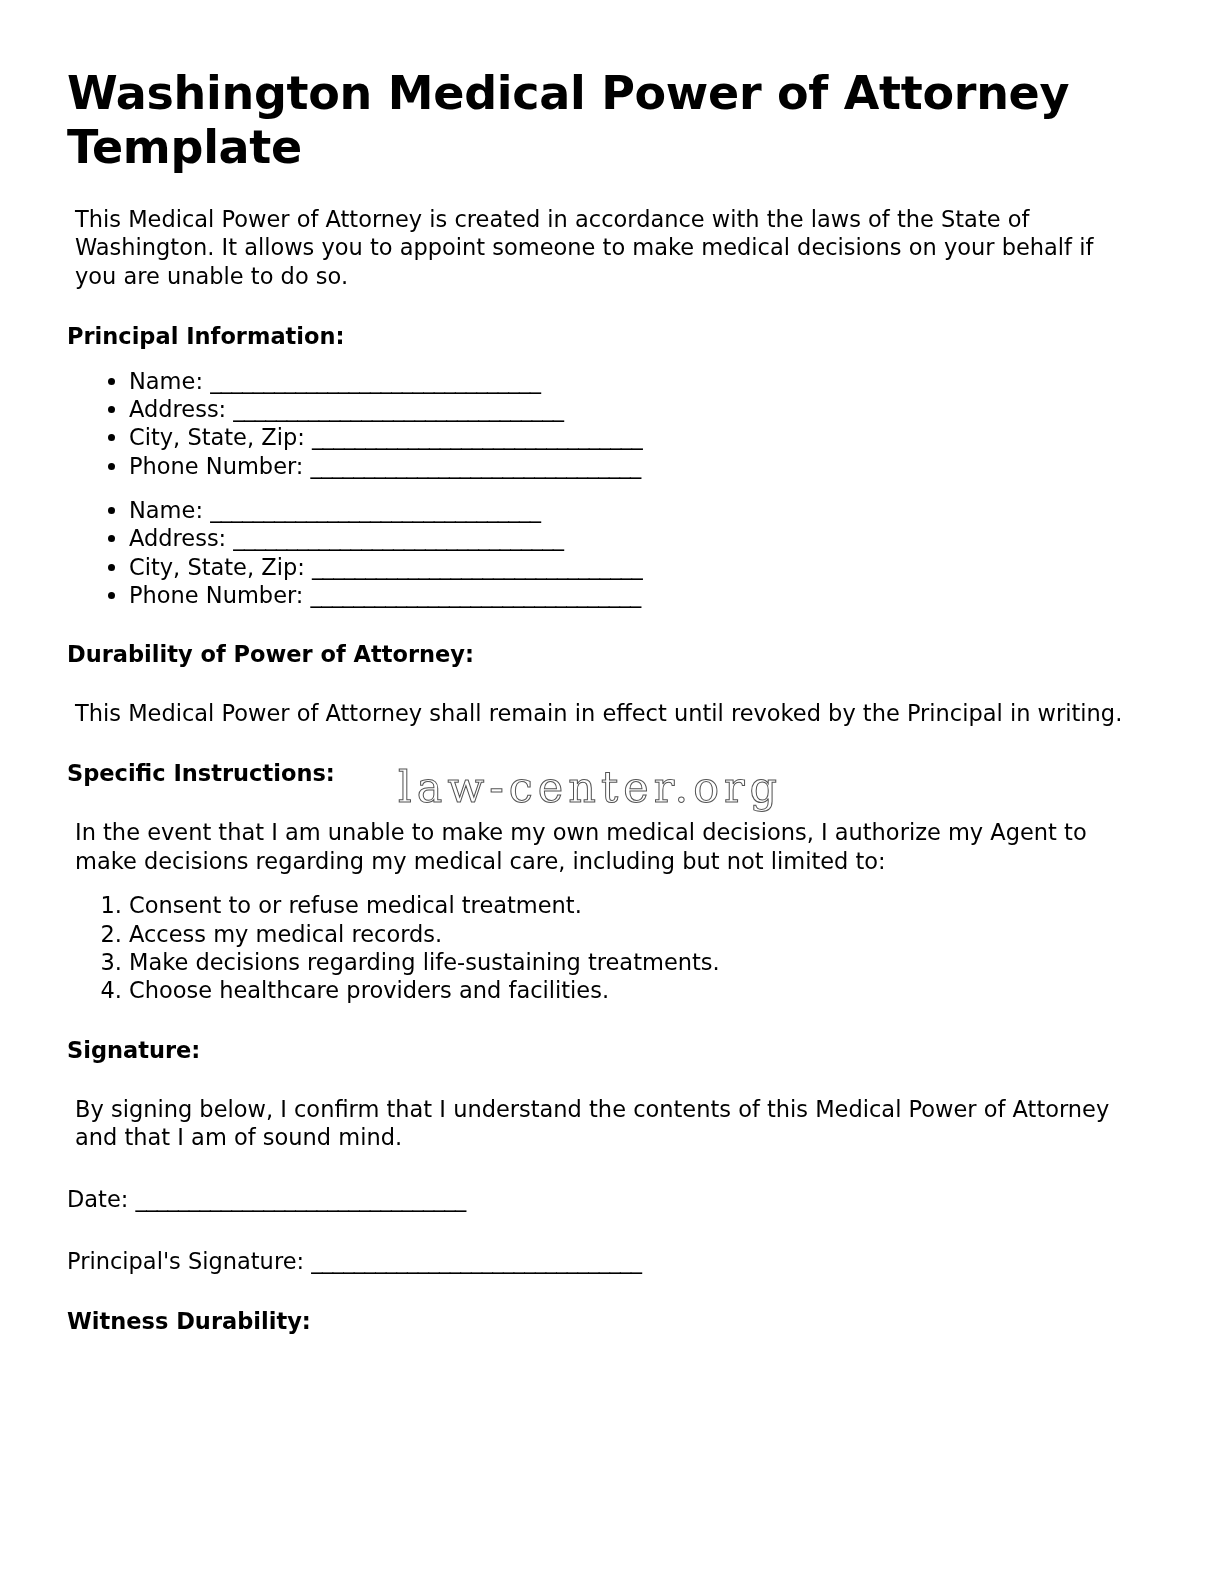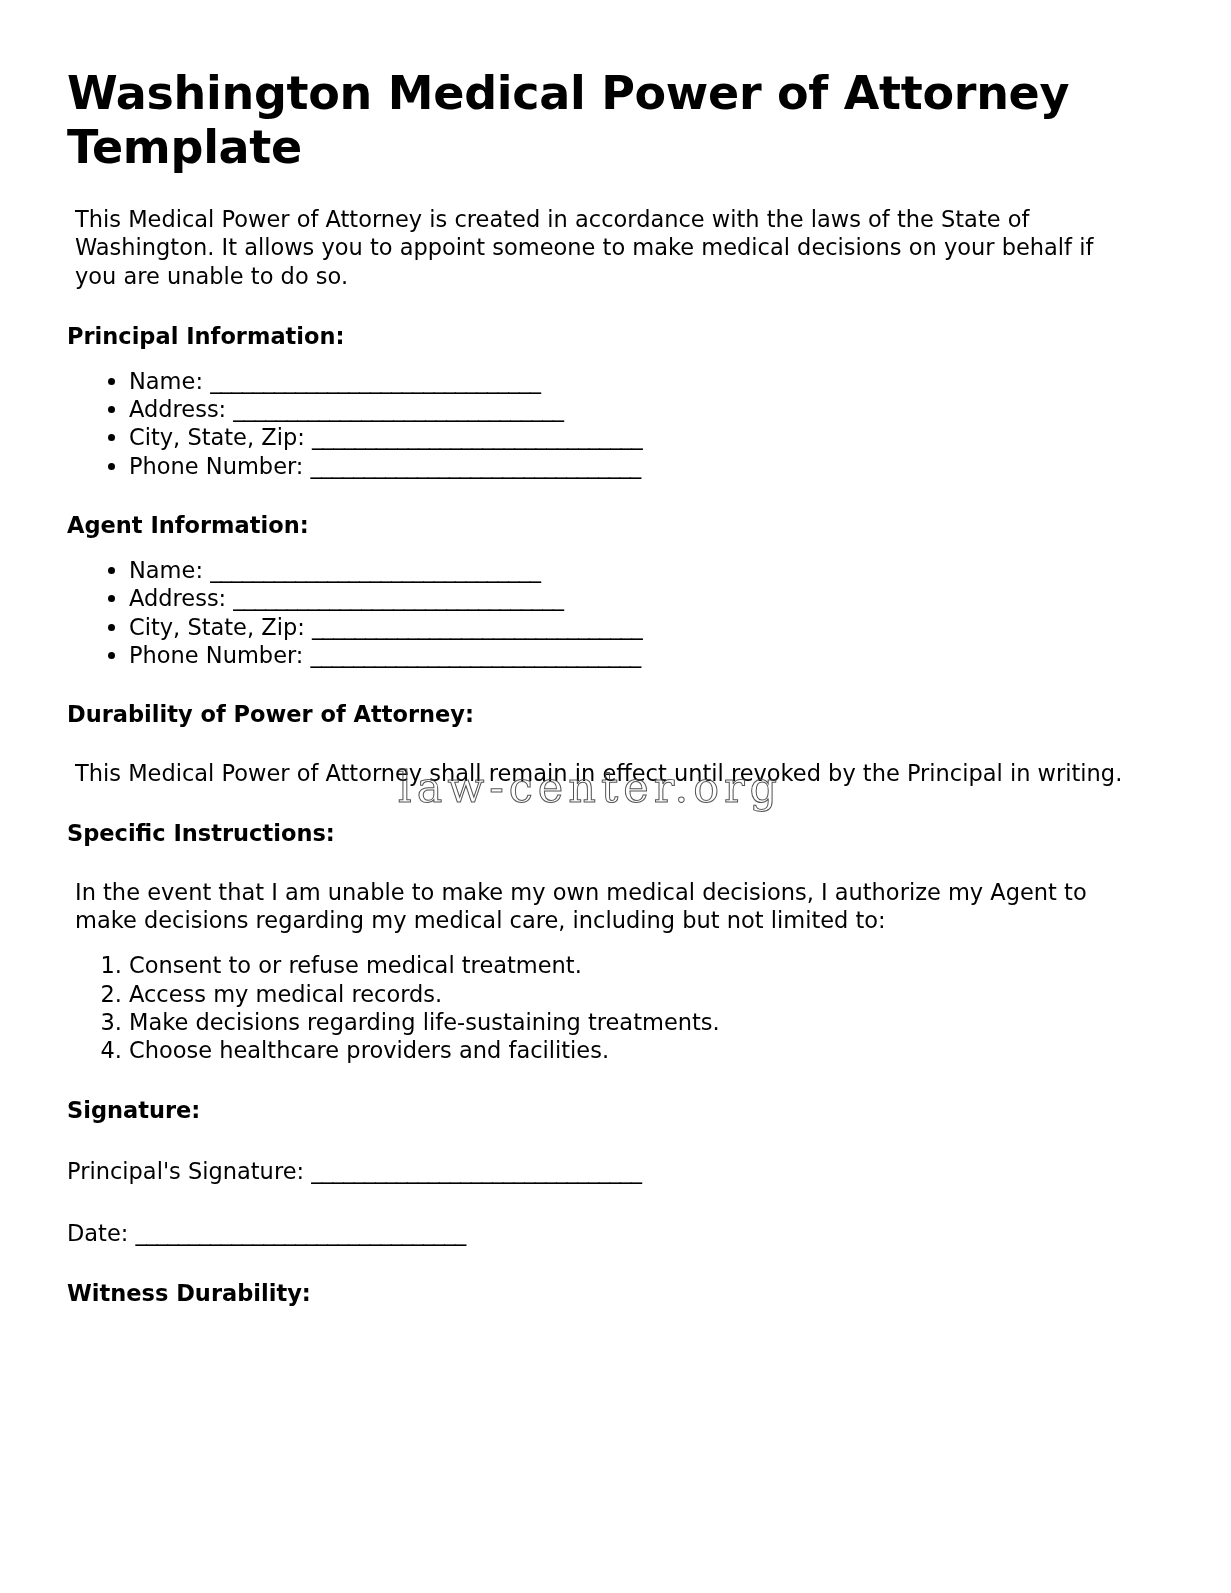--- a/index.html
+++ b/index.html
@@ -99,43 +99,43 @@
   <p class="body-text">This Medical Power of Attorney is created in accordance with the laws of the State of Washington. It allows you to appoint someone to make medical decisions on your behalf if you are unable to do so.</p>
 
   <h2 class="section-heading">Principal Information:</h2>
   <ul class="field-list">
     <li><span>Name:</span> <span class="blank-line">_______________________________</span></li>
     <li><span>Address:</span> <span class="blank-line">_______________________________</span></li>
     <li><span>City, State, Zip:</span> <span class="blank-line">_______________________________</span></li>
     <li><span>Phone Number:</span> <span class="blank-line">_______________________________</span></li>
   </ul>
 
-  <h2 class="section-heading">Agent Information:</h2>
   <ul class="field-list">
     <li><span>Name:</span> <span class="blank-line">_______________________________</span></li>
     <li><span>Address:</span> <span class="blank-line">_______________________________</span></li>
     <li><span>City, State, Zip:</span> <span class="blank-line">_______________________________</span></li>
     <li><span>Phone Number:</span> <span class="blank-line">_______________________________</span></li>
   </ul>
 
   <h2 class="section-heading">Durability of Power of Attorney:</h2>
   <p class="body-text">This Medical Power of Attorney shall remain in effect until revoked by the Principal in writing.</p>
 
   <h2 class="section-heading">Specific Instructions:</h2>
   <p class="body-text">In the event that I am unable to make my own medical decisions, I authorize my Agent to make decisions regarding my medical care, including but not limited to:</p>
   <ol class="instruction-list">
     <li>Consent to or refuse medical treatment.</li>
     <li>Access my medical records.</li>
     <li>Make decisions regarding life-sustaining treatments.</li>
     <li>Choose healthcare providers and facilities.</li>
   </ol>
 
   <h2 class="section-heading">Signature:</h2>
+  <p class="body-text">By signing below, I confirm that I understand the contents of this Medical Power of Attorney and that I am of sound mind.</p>
+
+  <p class="sig-line"><span>Date:</span> <span class="blank-line">_______________________________</span></p>
 
   <p class="sig-line"><span>Principal's Signature:</span> <span class="blank-line">_______________________________</span></p>
-
-  <p class="sig-line"><span>Date:</span> <span class="blank-line">_______________________________</span></p>
 
   <h2 class="section-heading">Witness Durability:</h2>
 
   <div class="watermark">law-center.org</div>
 
 </div>
 
 </body></html>

